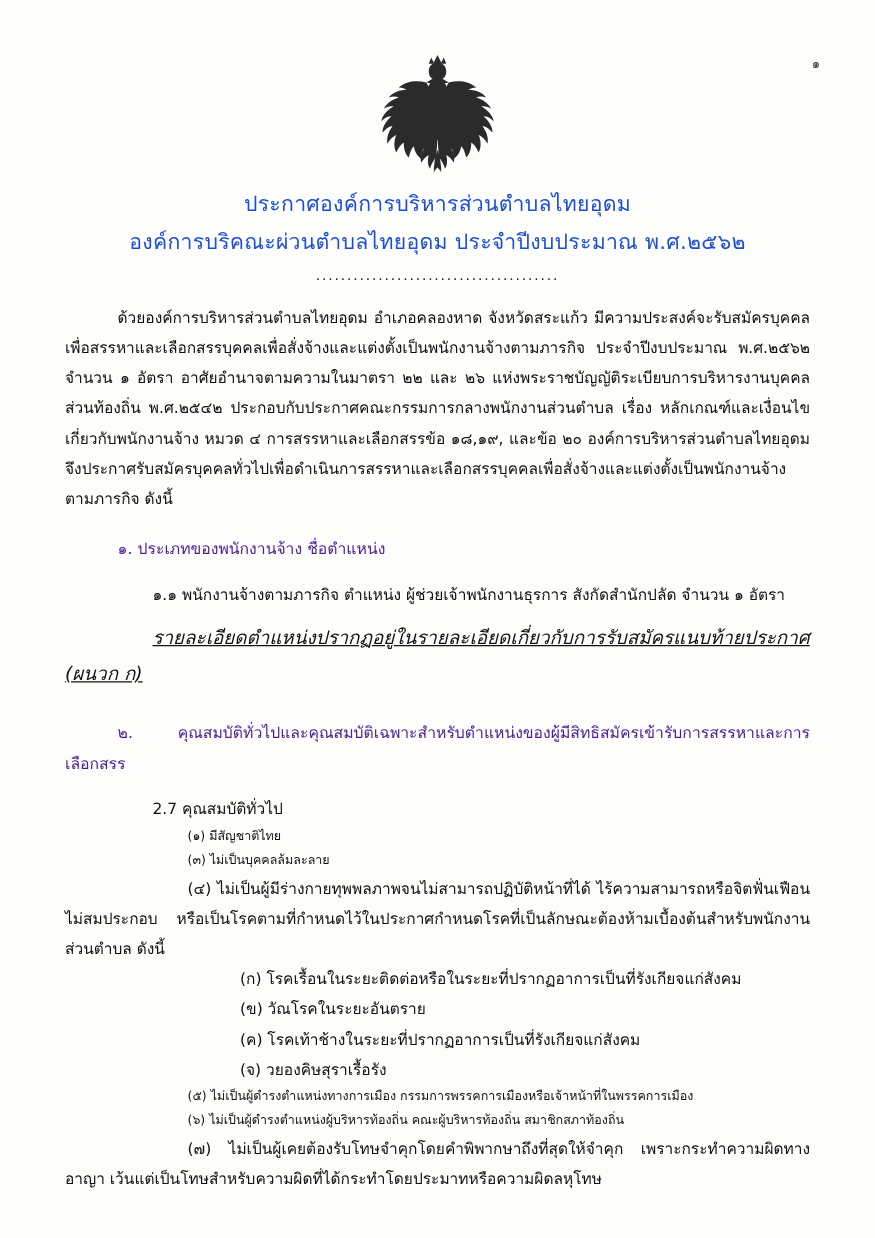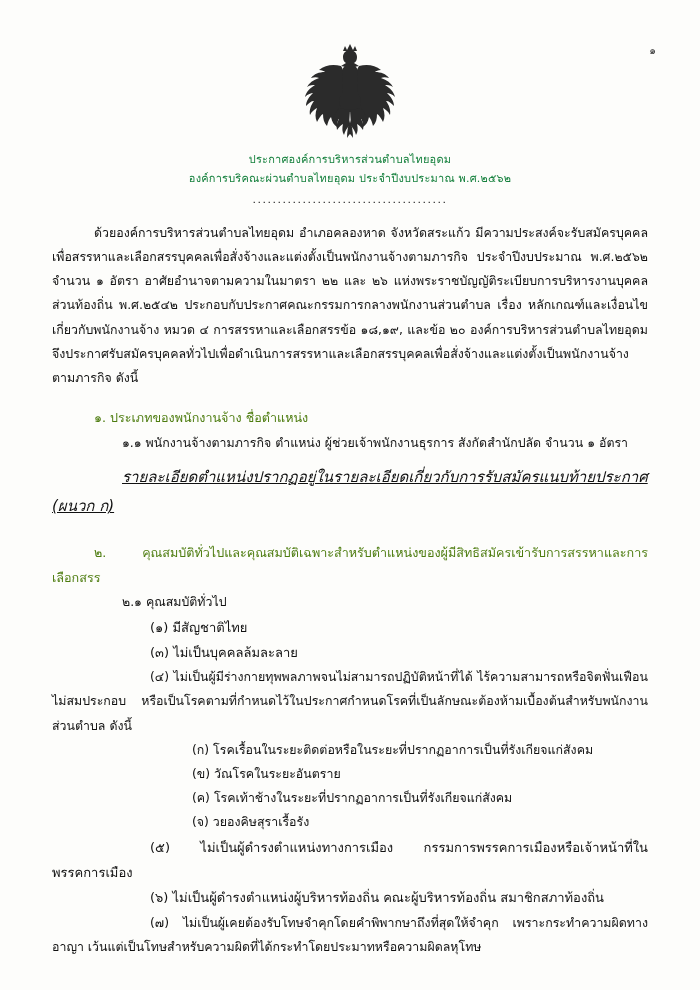--- a/index.html
+++ b/index.html
@@ -40,22 +40,22 @@
   .emblem {
     width: 110px;
     height: 100px;
   }
   .title-block {
     text-align: center;
     margin-top: 6px;
     line-height: 1.75;
   }
   .title-line {
-    font-size: 11px;
-    color: #15803d;
+    font-size: 17px;
+    color: #1d4ed8;
     letter-spacing: 0.2px;
   }
   .title-dots {
     font-size: 11px;
     letter-spacing: 1.5px;
     color: #222;
     margin-top: 1px;
   }
   .body-block {
     margin-top: 12px;
@@ -66,30 +66,31 @@
   }
   .p-indent {
     text-indent: 42px;
   }
   .section-head {
     margin-top: 10px;
     font-size: 12.6px;
     line-height: 1.95;
     text-indent: 42px;
     font-weight: normal;
-    color: #4d7c0f;
+    color: #4c1d95;
   }
   .lvl1 {
     text-indent: 70px;
     font-size: 12.4px;
     line-height: 1.95;
+    margin-top: 12px;
   }
   .lvl2 {
     text-indent: 98px;
-    font-size: 13px;
+    font-size: 10px;
     line-height: 1.95;
   }
   .lvl3 {
     text-indent: 140px;
     font-size: 12.4px;
     line-height: 1.95;
   }
   .hang {
     text-indent: 98px;
     font-size: 12.4px;
@@ -147,21 +148,21 @@
 
     <div class="spacer-sm"></div>
 
     <div class="section-head">๑. ประเภทของพนักงานจ้าง ชื่อตำแหน่ง</div>
     <div class="lvl1">๑.๑ พนักงานจ้างตามภารกิจ ตำแหน่ง ผู้ช่วยเจ้าพนักงานธุรการ สังกัดสำนักปลัด จำนวน  ๑  อัตรา</div>
     <div class="note-italic">รายละเอียดตำแหน่งปรากฏอยู่ในรายละเอียดเกี่ยวกับการรับสมัครแนบท้ายประกาศ (ผนวก ก)</div>
 
     <div class="spacer-sm"></div>
 
     <div class="section-head">๒. คุณสมบัติทั่วไปและคุณสมบัติเฉพาะสำหรับตำแหน่งของผู้มีสิทธิสมัครเข้ารับการสรรหาและการเลือกสรร</div>
-    <div class="lvl1">๒.๑ คุณสมบัติทั่วไป</div>
+    <div class="lvl1">2.7 คุณสมบัติทั่วไป</div>
 
     <div class="lvl2">(๑) มีสัญชาติไทย</div>
     <div class="lvl2">(๓) ไม่เป็นบุคคลล้มละลาย</div>
     <div class="hang">(๔) ไม่เป็นผู้มีร่างกายทุพพลภาพจนไม่สามารถปฏิบัติหน้าที่ได้  ไร้ความสามารถหรือจิตฟั่นเฟือนไม่สมประกอบ  หรือเป็นโรคตามที่กำหนดไว้ในประกาศกำหนดโรคที่เป็นลักษณะต้องห้ามเบื้องต้นสำหรับพนักงานส่วนตำบล ดังนี้</div>
 
     <div class="lvl3">(ก) โรคเรื้อนในระยะติดต่อหรือในระยะที่ปรากฏอาการเป็นที่รังเกียจแก่สังคม</div>
     <div class="lvl3">(ข) วัณโรคในระยะอันตราย</div>
     <div class="lvl3">(ค) โรคเท้าช้างในระยะที่ปรากฏอาการเป็นที่รังเกียจแก่สังคม</div>
     <div class="lvl3">(จ) วยองคิษสุราเรื้อรัง</div>
 

